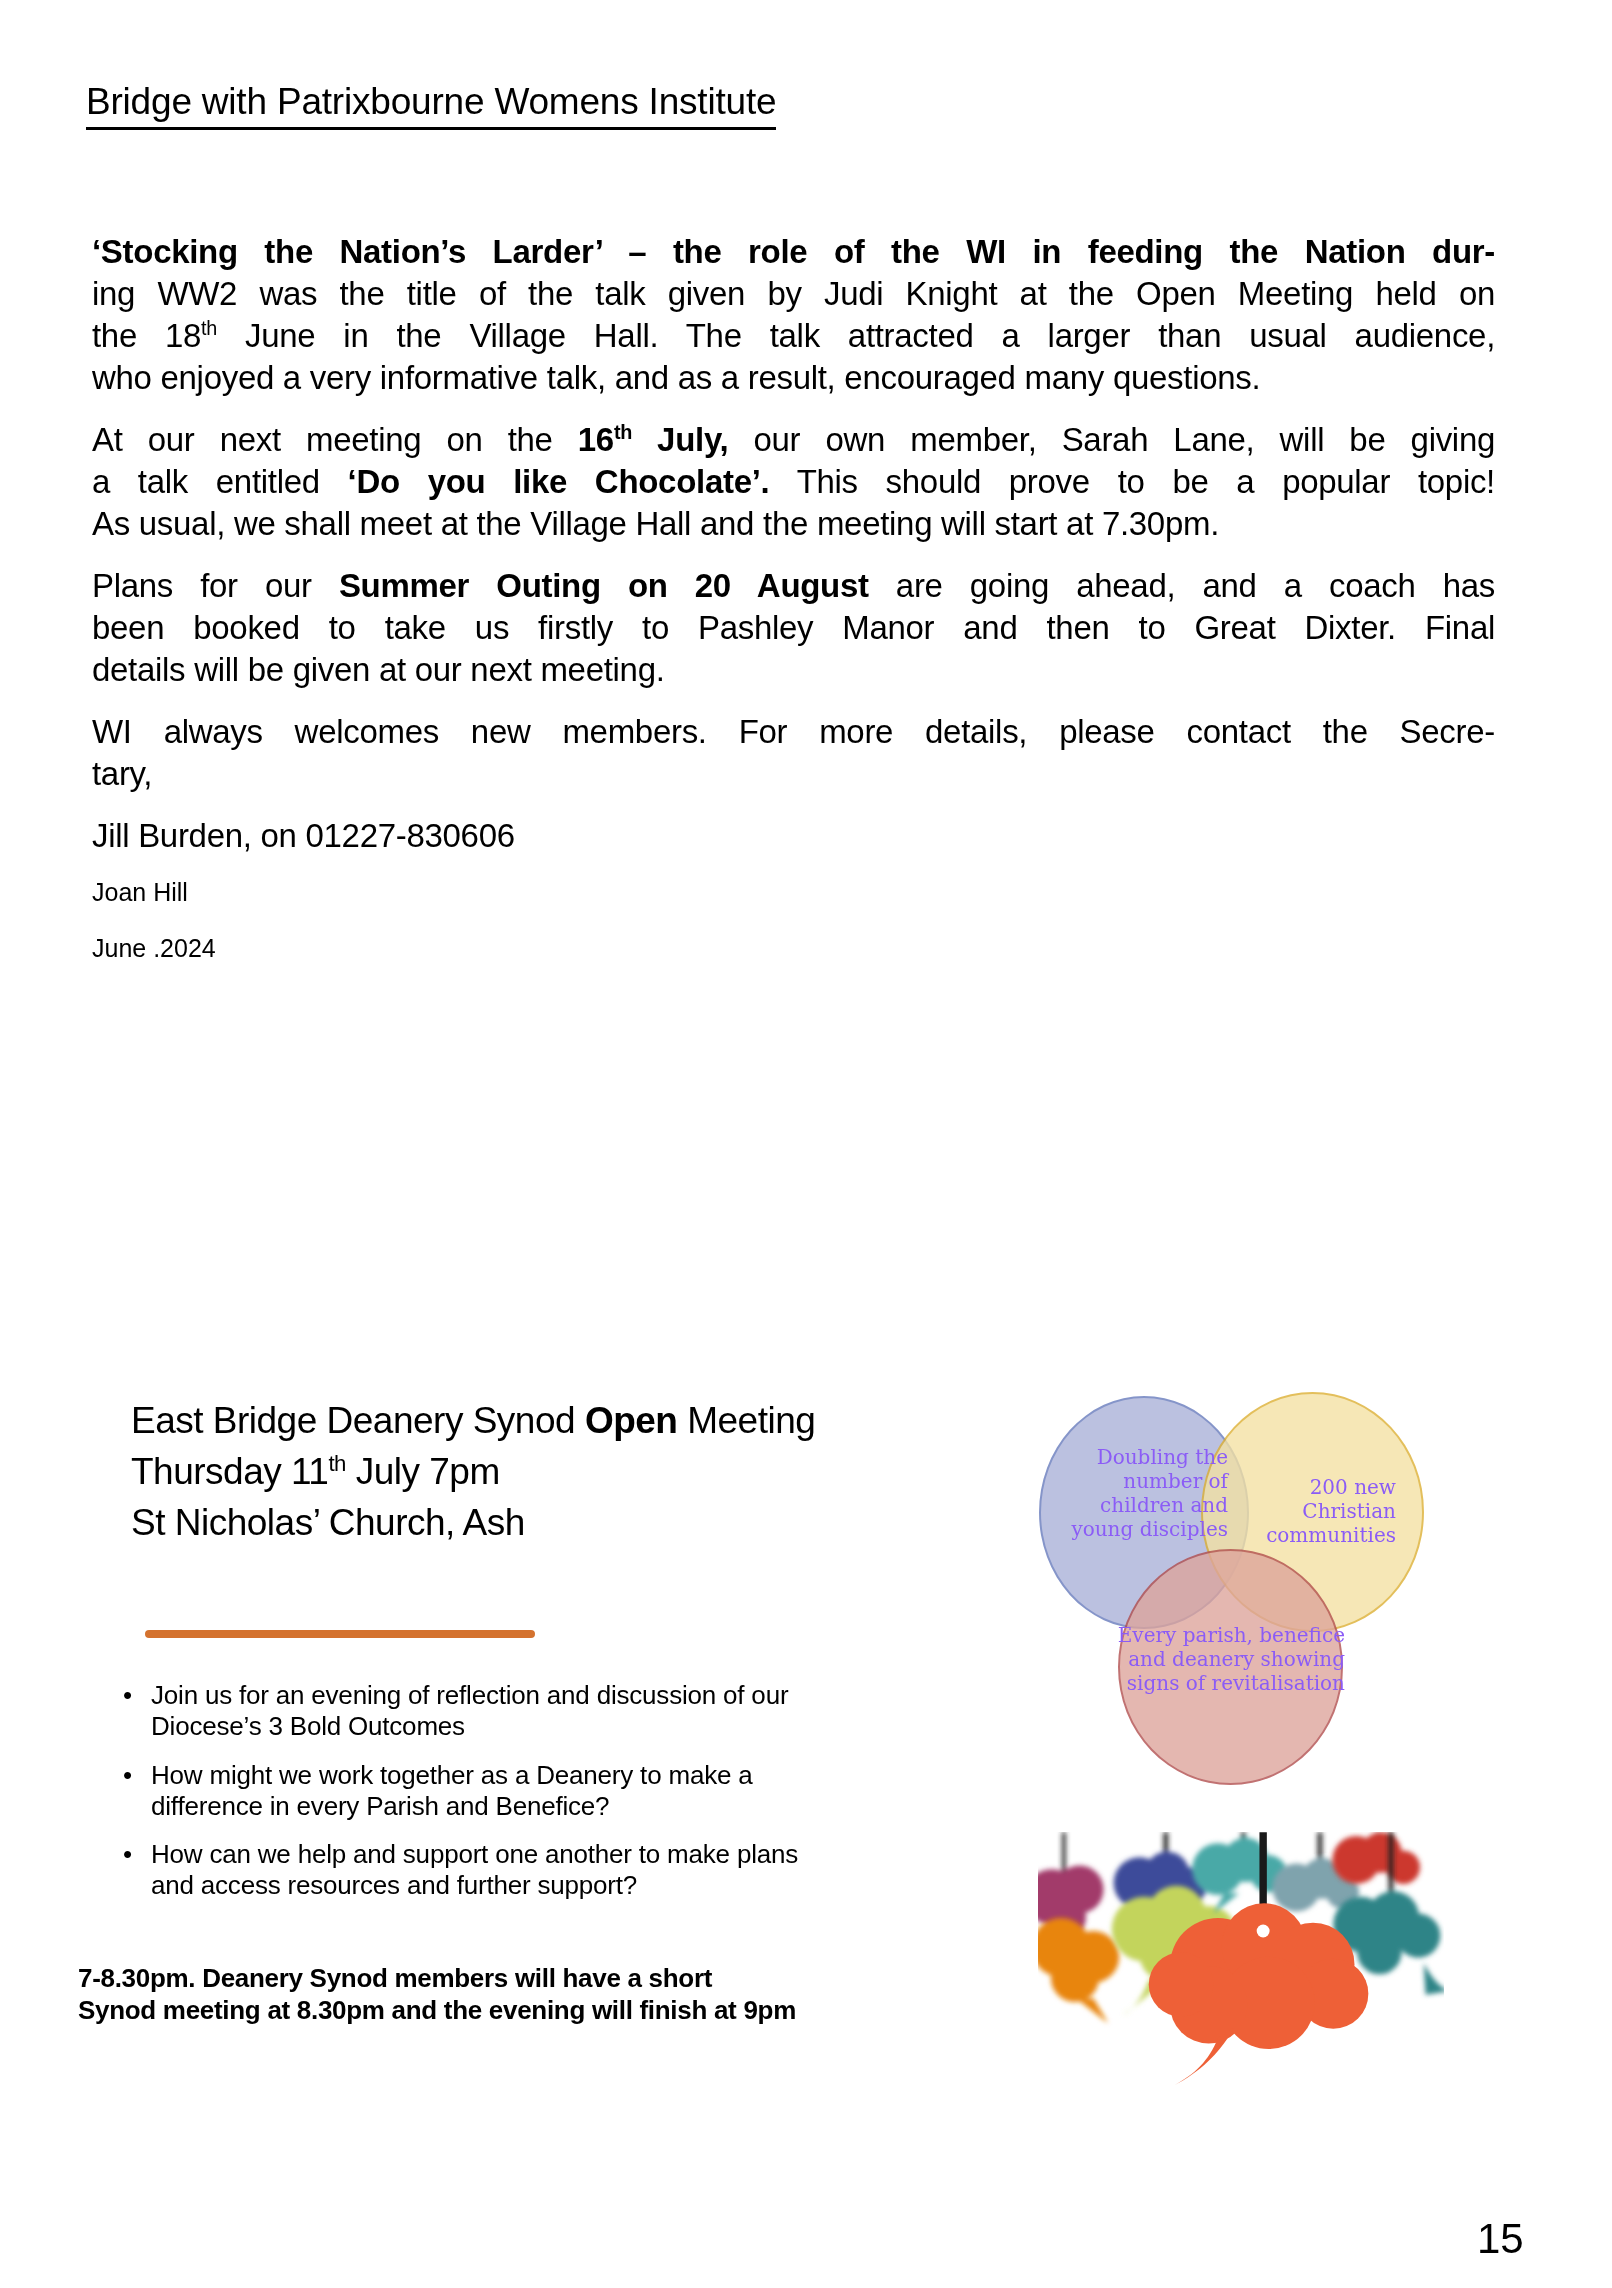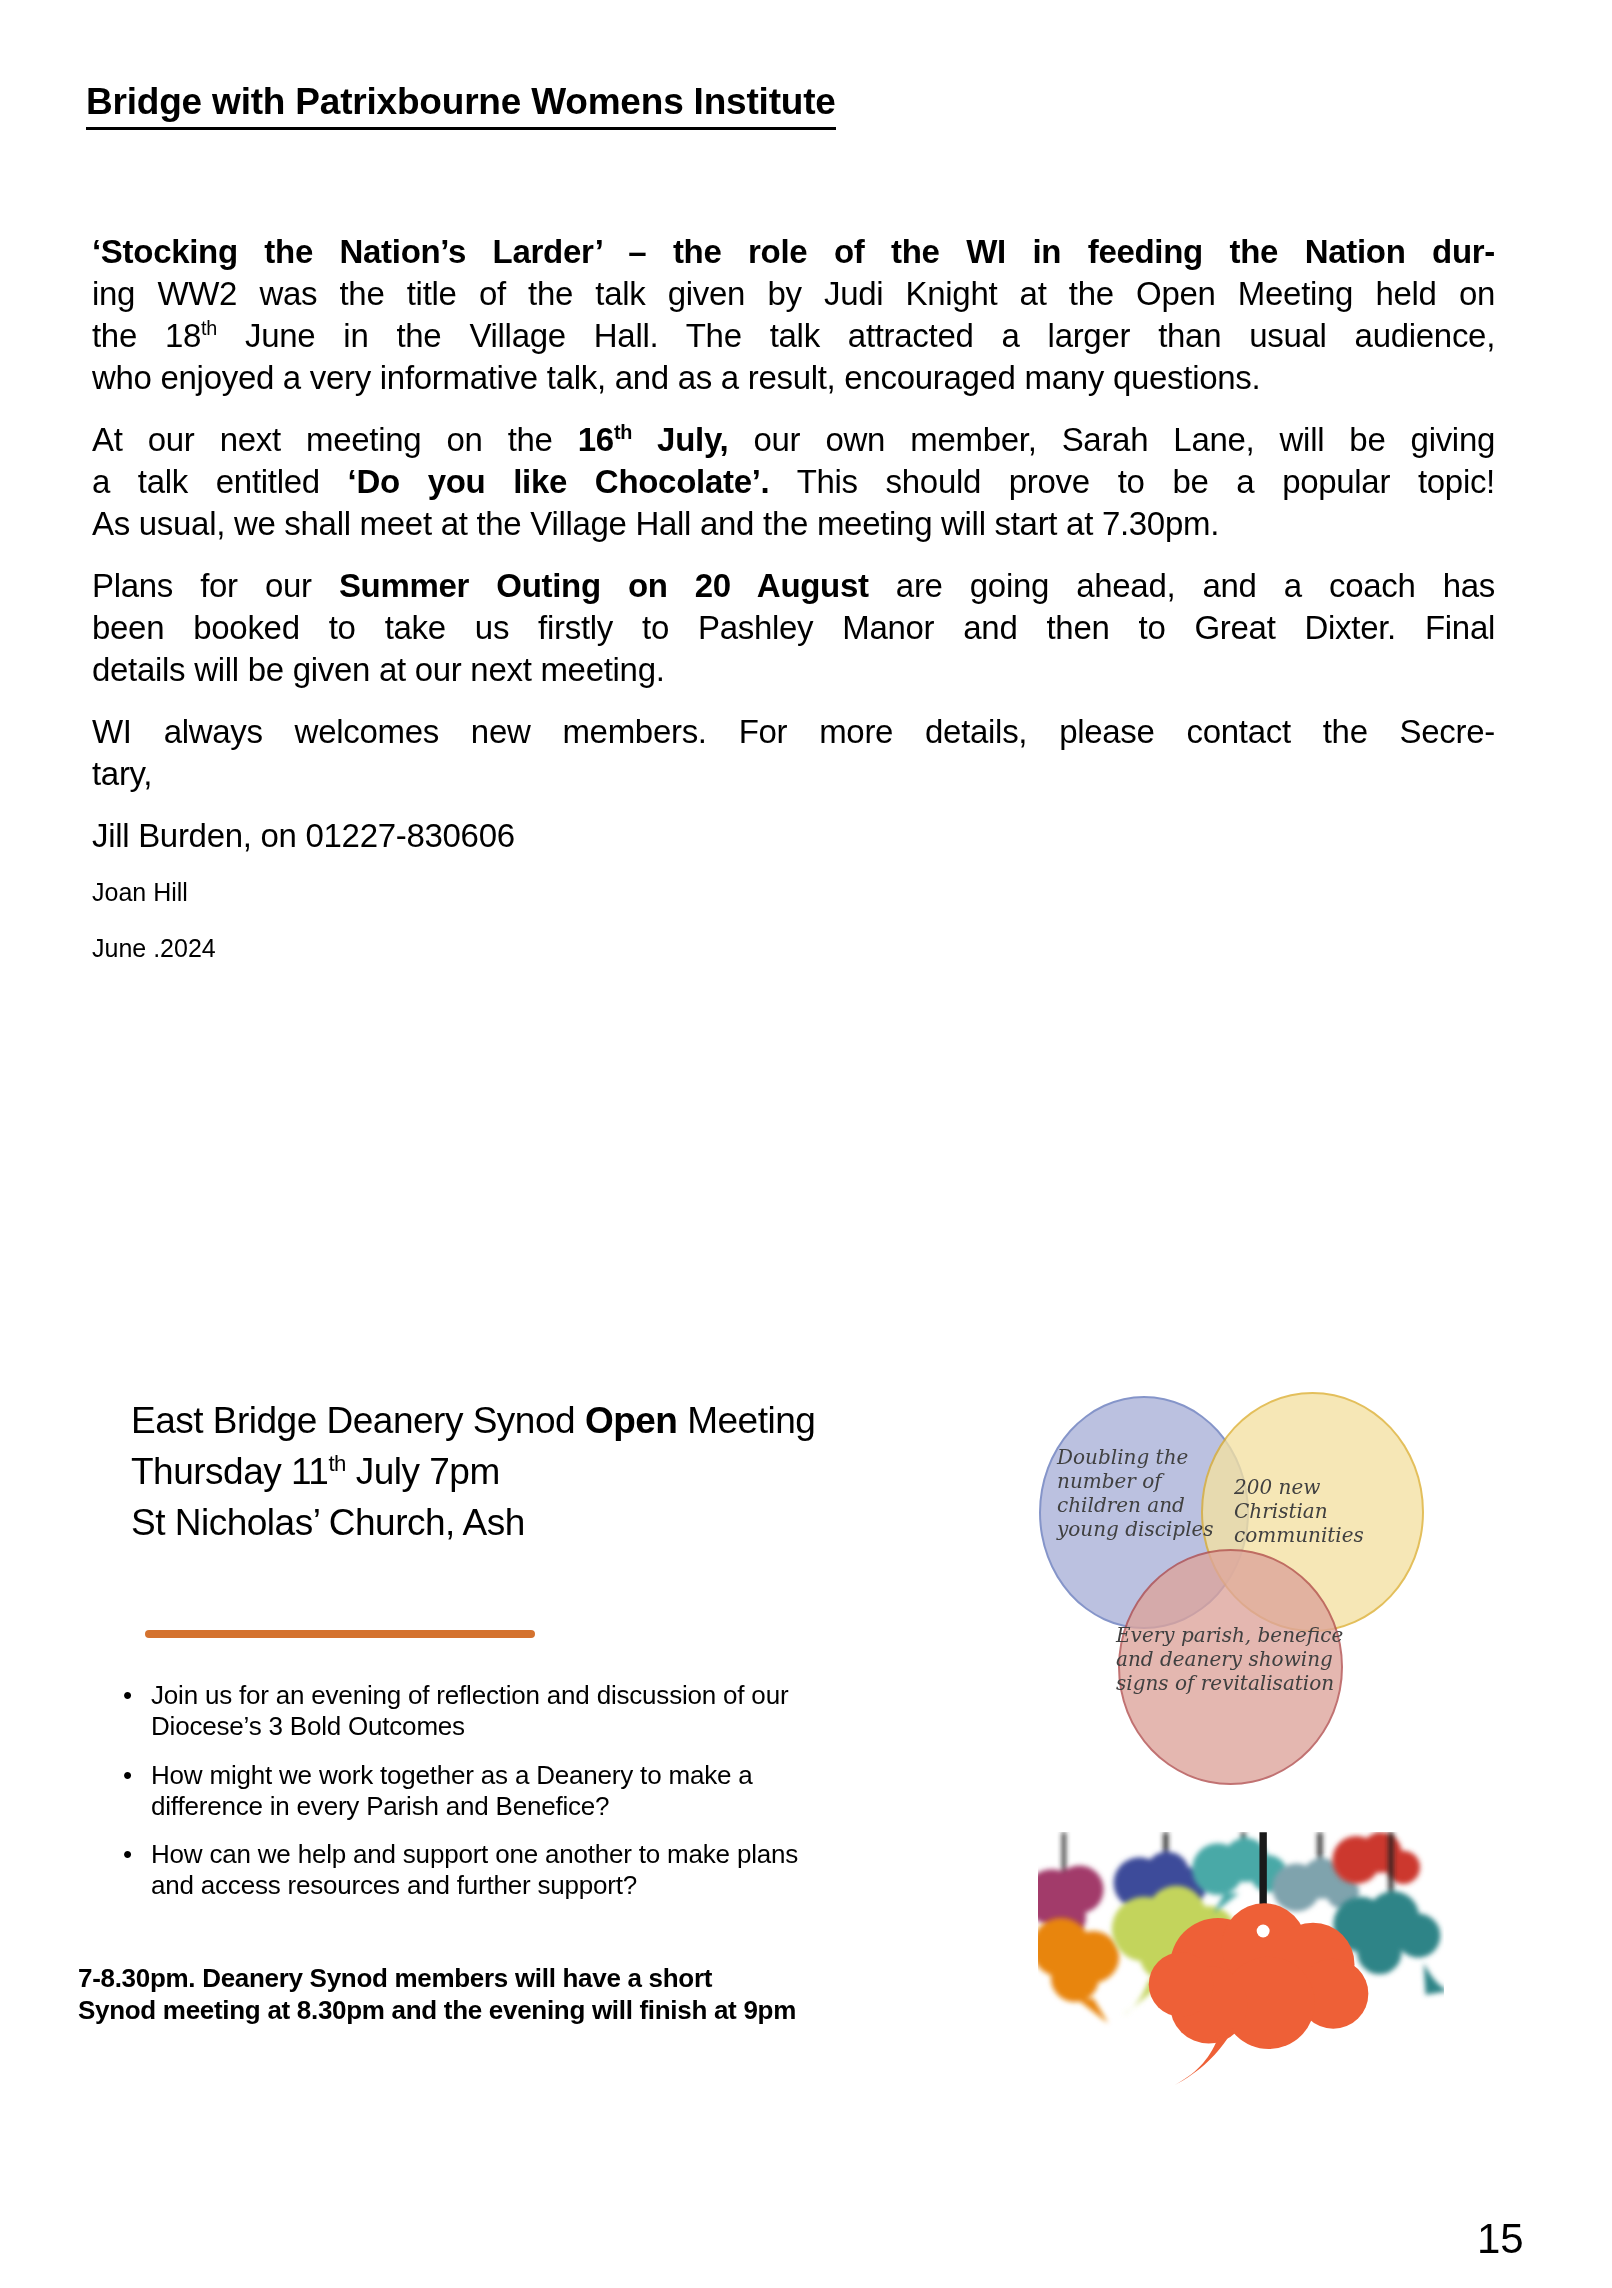--- a/index.html
+++ b/index.html
@@ -2,21 +2,21 @@
 <html style="font-size:14.8px"><head>
 <meta charset="utf-8">
 <style>
   html,body {margin:0; padding:0; background:#ffffff;}
   .page {
     position:relative; width:1612px; height:2289px; background:#ffffff;
     font-family:"Liberation Sans", sans-serif; color:#000; overflow:hidden;
   }
   .wi-title {
     position:absolute; left:86px; top:81px; margin:0;
-    font-size:37px; font-weight:700; letter-spacing:-0.2px;
+    font-size:37px; font-weight:400; letter-spacing:-0.2px;
     border-bottom:3.7px solid #000; padding-bottom:3.7px; display:inline-block;
   }
   .wi-body {position:absolute; left:92px; top:231px; width:1403px;}
   .para {margin:0 0 20px 0;}
   .para.body {font-size:33px; line-height:42px; letter-spacing:-0.3px;}
   .para.small {font-size:25px; line-height:31px; margin-bottom:25px;}
   .line {text-align:left;}
   .line.just {text-align:justify; text-align-last:justify;}
   sup {font-size:60%; vertical-align:super; line-height:0;}
 
@@ -27,21 +27,21 @@
   .bullet-marker {width:28px; flex:none;}
   .deanery-footer {position:absolute; left:78px; top:1962px; font-size:26px; font-weight:700; line-height:32px; letter-spacing:-0.3px;}
 
   .venn {position:absolute; left:1020px; top:1366px; width:503px; height:448px;}
   .venn-circle {position:absolute; border-radius:50%; opacity:0.78; border:2.8px solid transparent; box-sizing:border-box;}
   #vc-0 {left:18.5px;  top:29.5px;  width:210px; height:233px;}
   #vc-1 {left:181px; top:26px;  width:223px; height:240px;}
   #vc-2 {left:98px; top:183px; width:225px; height:236px;}
   .venn-label {
     position:absolute; font-family:"DejaVu Serif", serif; font-size:20px;
-    line-height:24px; text-align:left; color:#404040;font-style:italic;
+    line-height:24px; text-align:right; color:#8b5cf6;
   }
   #vl-0 {left:37px;  top:79px;  width:171px;}
   #vl-1 {left:214px; top:109px; width:162px;}
   #vl-2 {left:96px; top:257px; width:229px;}
 
   .photo {position:absolute; left:1038px; top:1832px;}
   .page-number {position:absolute; left:1477px; top:2215px; font-size:42px;}
 </style>
 </head>
 <body>

